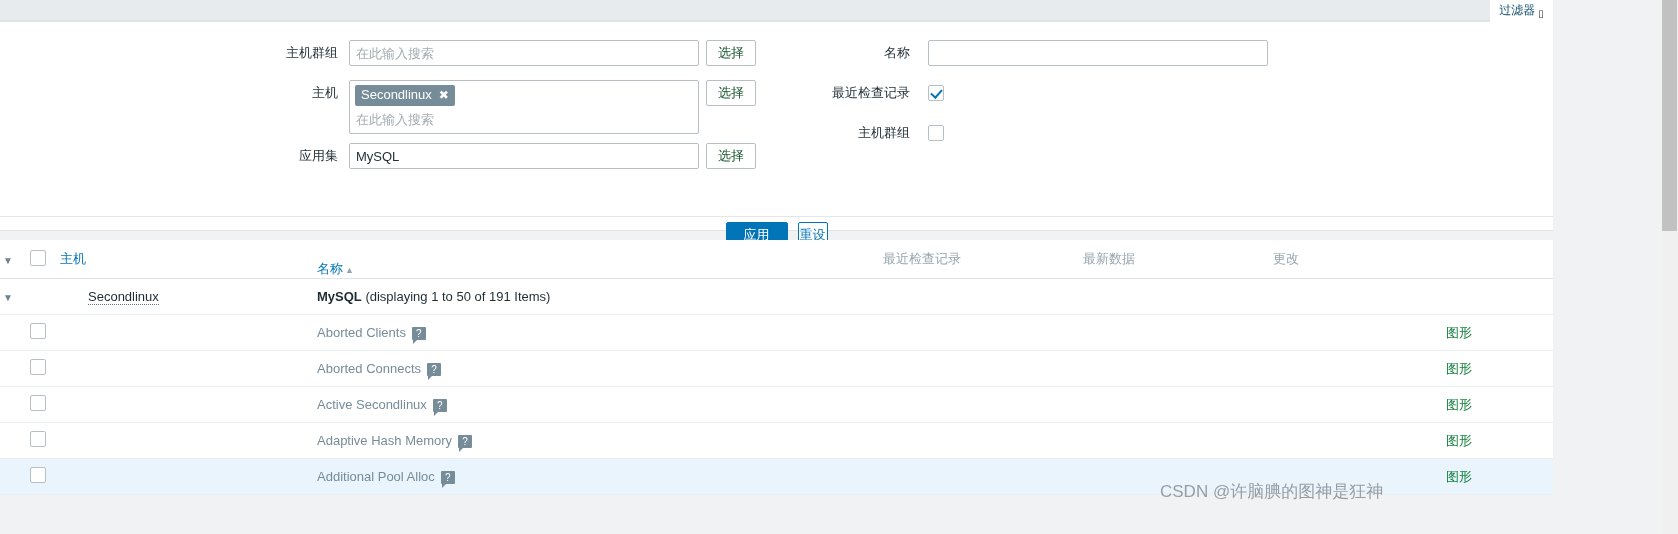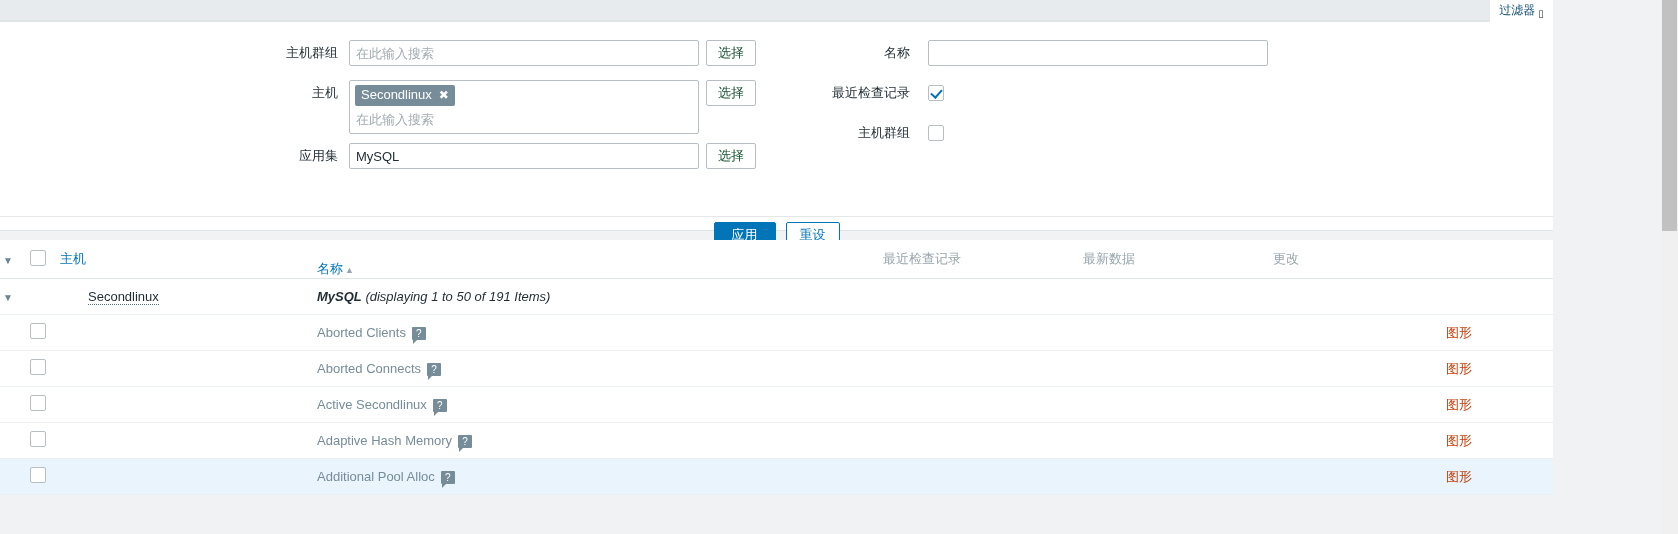--- a/index.html
+++ b/index.html
@@ -181,21 +181,21 @@
     cursor: pointer;
   }
   .btn-secondary {
     background: #ffffff;
     border: 1px solid #0275b8;
     color: #0275b8;
     font-size: 13px;
     font-family: Liberation Mono, monospace;
     border-radius: 2px;
     height: 26px;
-    padding: 0 13px;
+    padding: 0 1px;
     cursor: pointer;
   }
 
   
   .table-wrap {
     position: absolute;
     top: 240px; left: 0;
     width: 1553px;
     background: #ffffff;
   }
@@ -268,21 +268,21 @@
   }
   .hint-icon::after {
     content: "";
     position: absolute;
     left: 1px; bottom: -4px;
     width: 0; height: 0;
     border-left: 4px solid #768d99;
     border-bottom: 4px solid transparent;
   }
   .graph-link {
-    color: #c2410c;
+    color: #15803d;
     font-size: 13px;
     cursor: pointer;
   }
   .cellpad-name { padding-left: 9px; }
   .cellpad-host { padding-left: 28px; }
   .cellpad-chg { padding-left: 173px; }
 
   
   .right-gutter {
     position: absolute;
@@ -411,21 +411,21 @@
           <td class="c-caret">
             <span class="caret">▼</span>
           </td>
           <td class="c-check"></td>
           <td class="c-host">
             <span class="cellpad-host" style="display:inline-block;">
               <span class="host-link">Secondlinux</span>
             </span>
           </td>
           <td class="c-name" colspan="4">
-            <span class="cellpad-name" style="display:inline-block;font-style:italic;">
+            <span class="cellpad-name" style="display:inline-block;">
               <span class="app-name">MySQL</span><span class="app-count"> (displaying 1 to 50 of 191 Items)</span>
             </span>
           </td>
         </tr>
 
         <tr class="row-item">
           <td class="c-caret"></td>
           <td class="c-check">
             <span class="cbox"></span>
           </td>
@@ -521,19 +521,20 @@
             <span class="cellpad-chg" style="display:inline-block;">
               <span class="graph-link">图形</span>
             </span>
           </td>
         </tr>
 
       </tbody>
     </table>
   </div>
 
+  <div class="watermark">CSDN @许脑腆的图神是狂神</div>
 
   <div class="right-gutter"></div>
   <div class="scrolltrack">
     <div class="scrollthumb"></div>
   </div>
 
 </div>
 
 </body></html>

